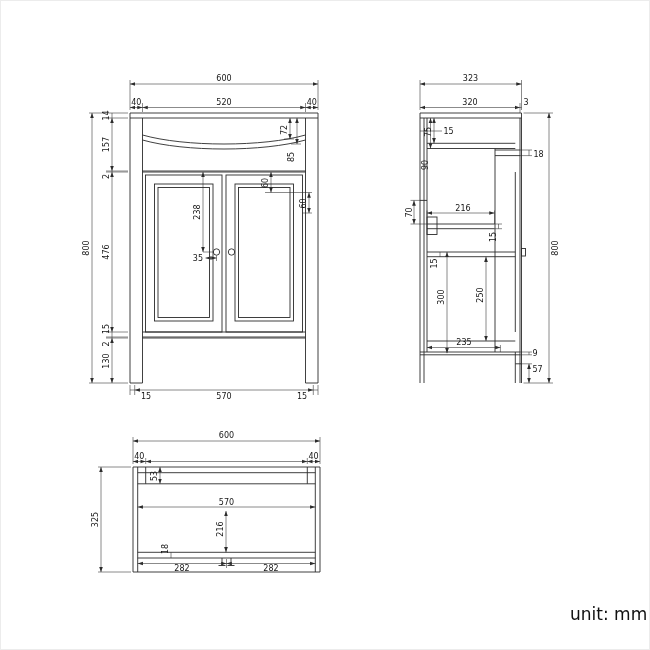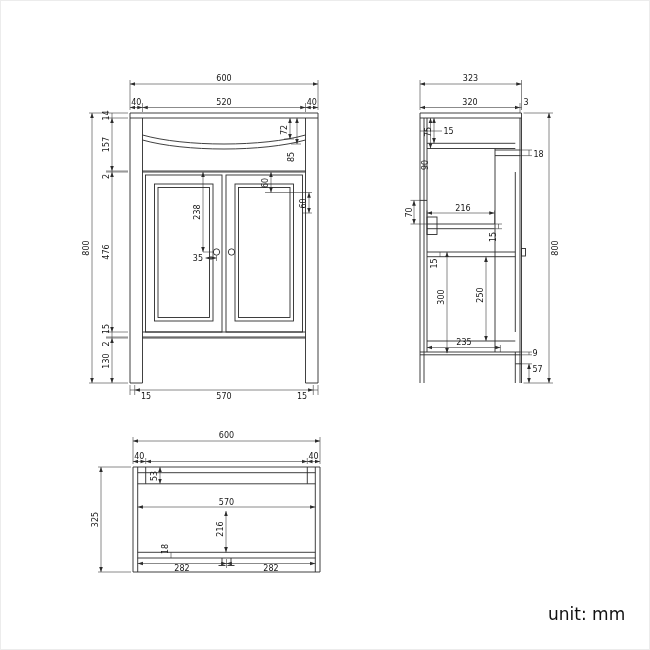--- a/index.html
+++ b/index.html
@@ -8,21 +8,21 @@
   .frame{position:absolute;inset:0;border:1px solid #ececec;pointer-events:none;}
   svg{position:absolute;left:0;top:0;}
   .geo{stroke:#2b2b2b;stroke-width:.9;fill:none;}
   .thin{stroke:#2b2b2b;stroke-width:.55;fill:none;}
   .dim{stroke:#2b2b2b;stroke-width:.55;
        marker-start:url(#arr);marker-end:url(#arr);}
   text{font-family:"DejaVu Sans",sans-serif;font-size:8px;fill:#161616;}
   .mid{text-anchor:middle;}
   .st{text-anchor:start;}
   .en{text-anchor:end;}
-  #unit-label{position:absolute;left:548px;top:604px;font-size:17px;color:#111;}
+  #unit-label{position:absolute;left:570px;top:604px;font-size:17px;color:#111;}
 </style>
 </head>
 <body>
 
 <div class="frame"></div>
 
 <svg width="650" height="650" viewBox="0 0 650 650">
   <defs>
     <marker id="arr" viewBox="0 0 10 10" refX="9.5" refY="5" markerWidth="5.5" markerHeight="5.5" orient="auto-start-reverse" markerUnits="userSpaceOnUse">
       <path d="M0,1.6 L9.5,5 L0,8.4 Z" fill="#2b2b2b"></path>

